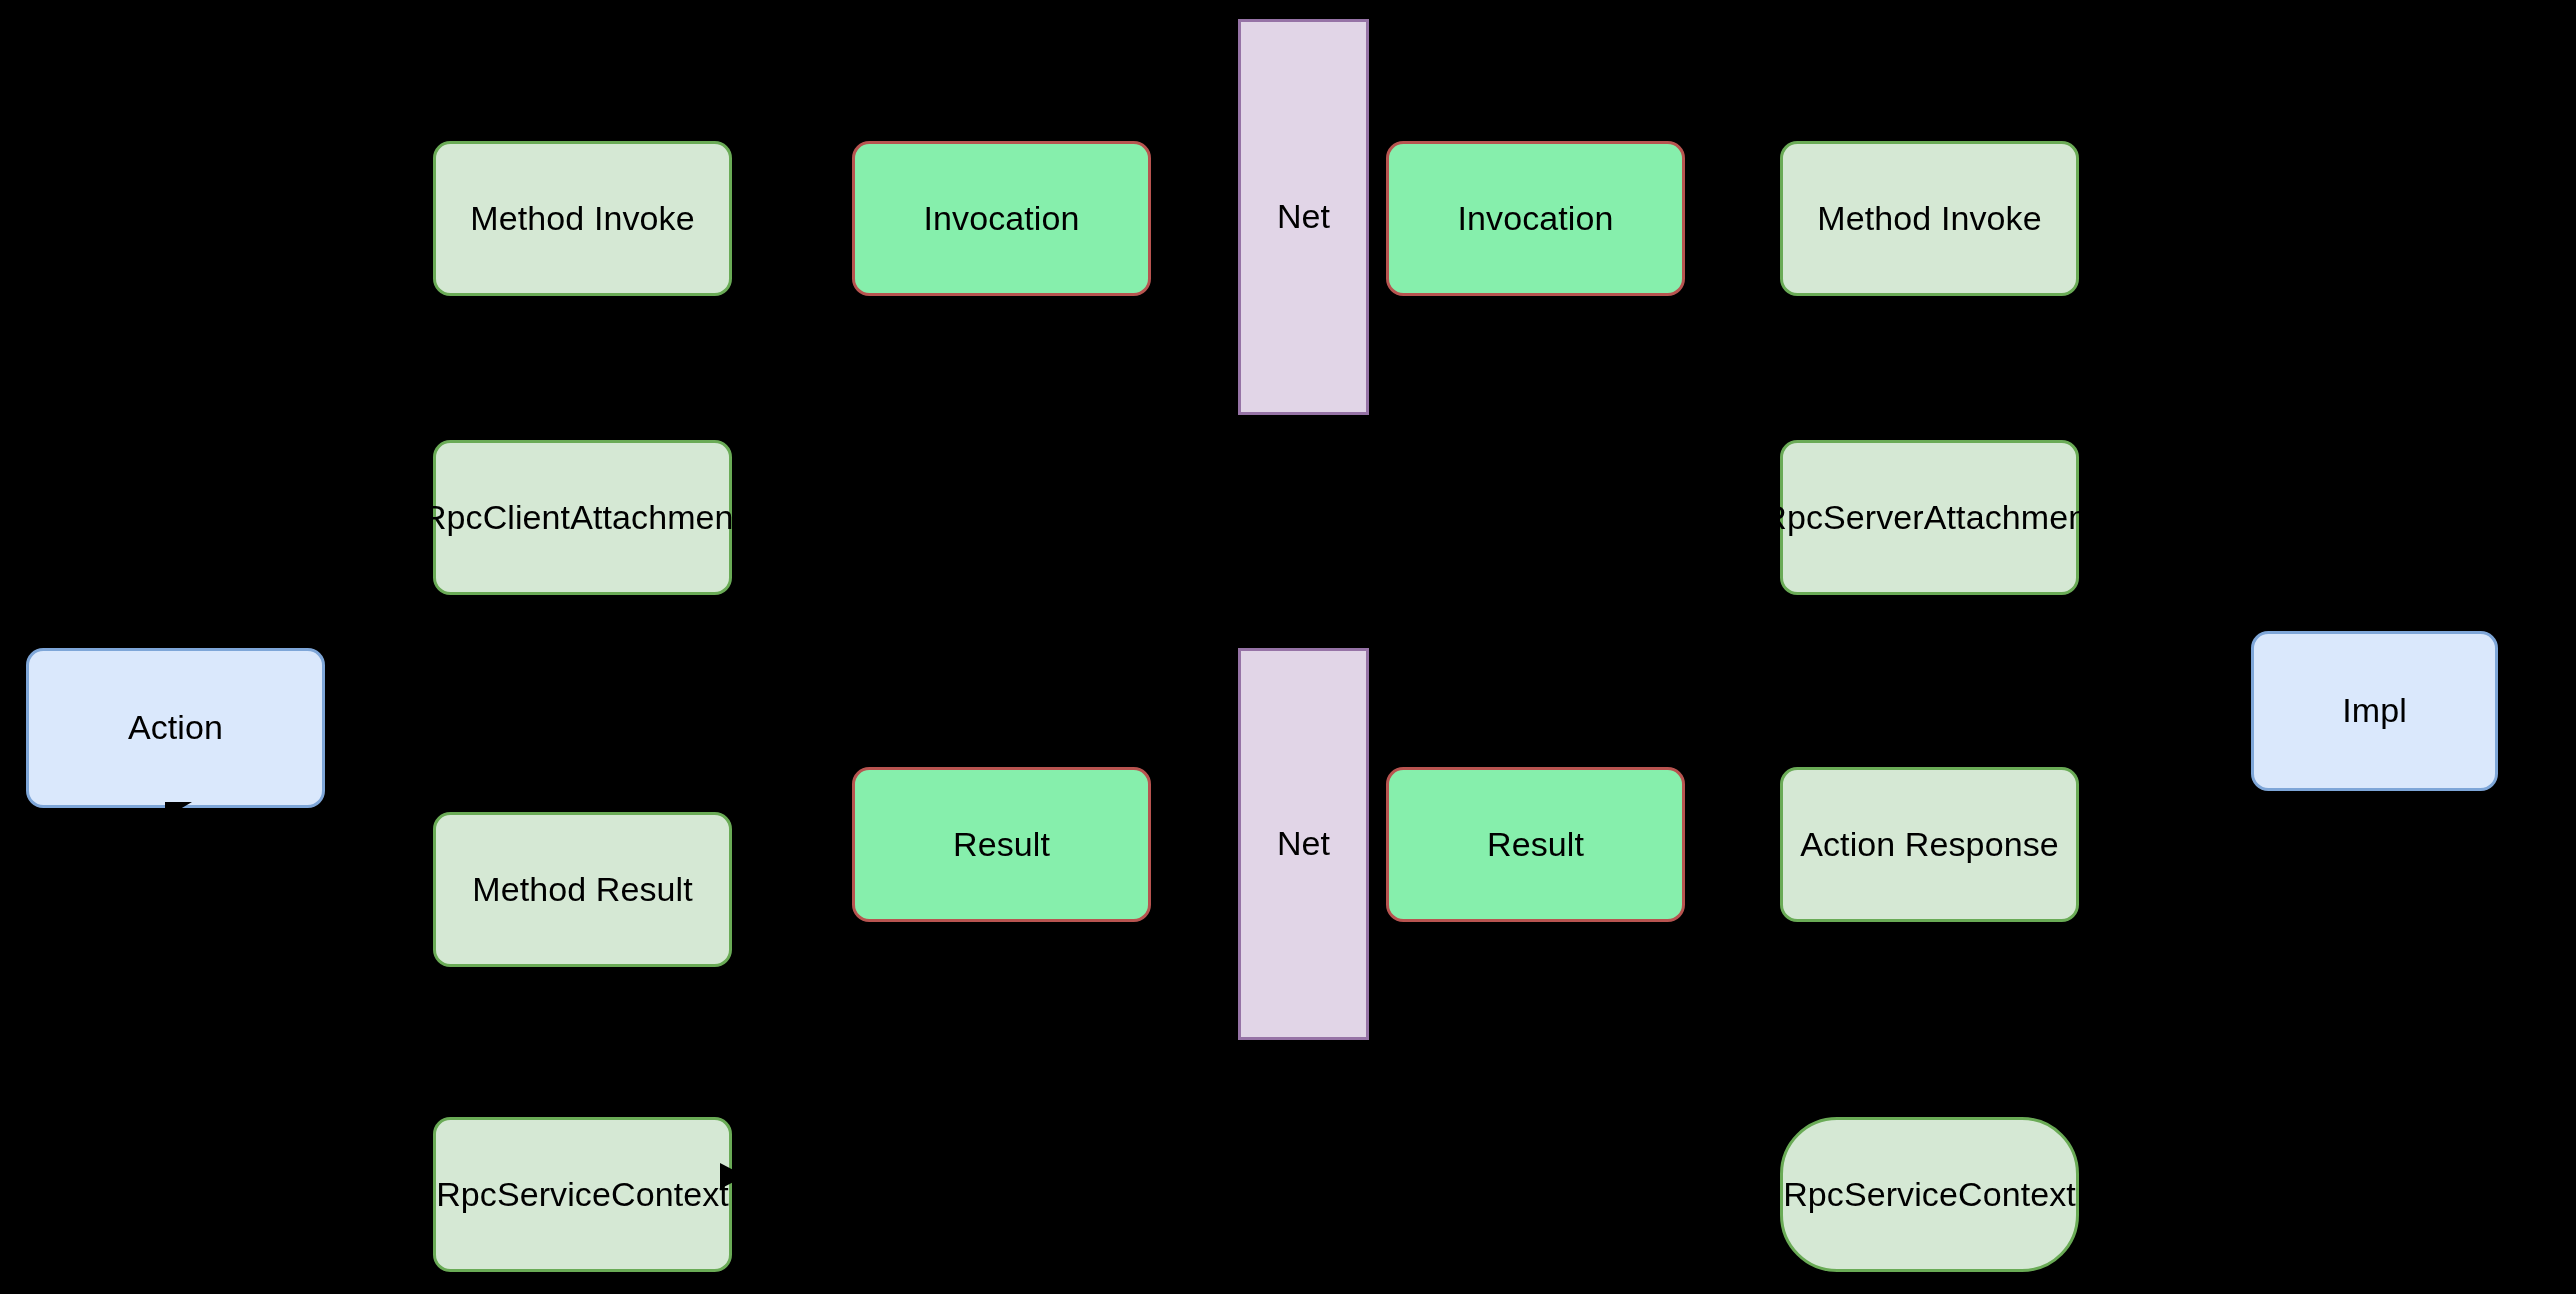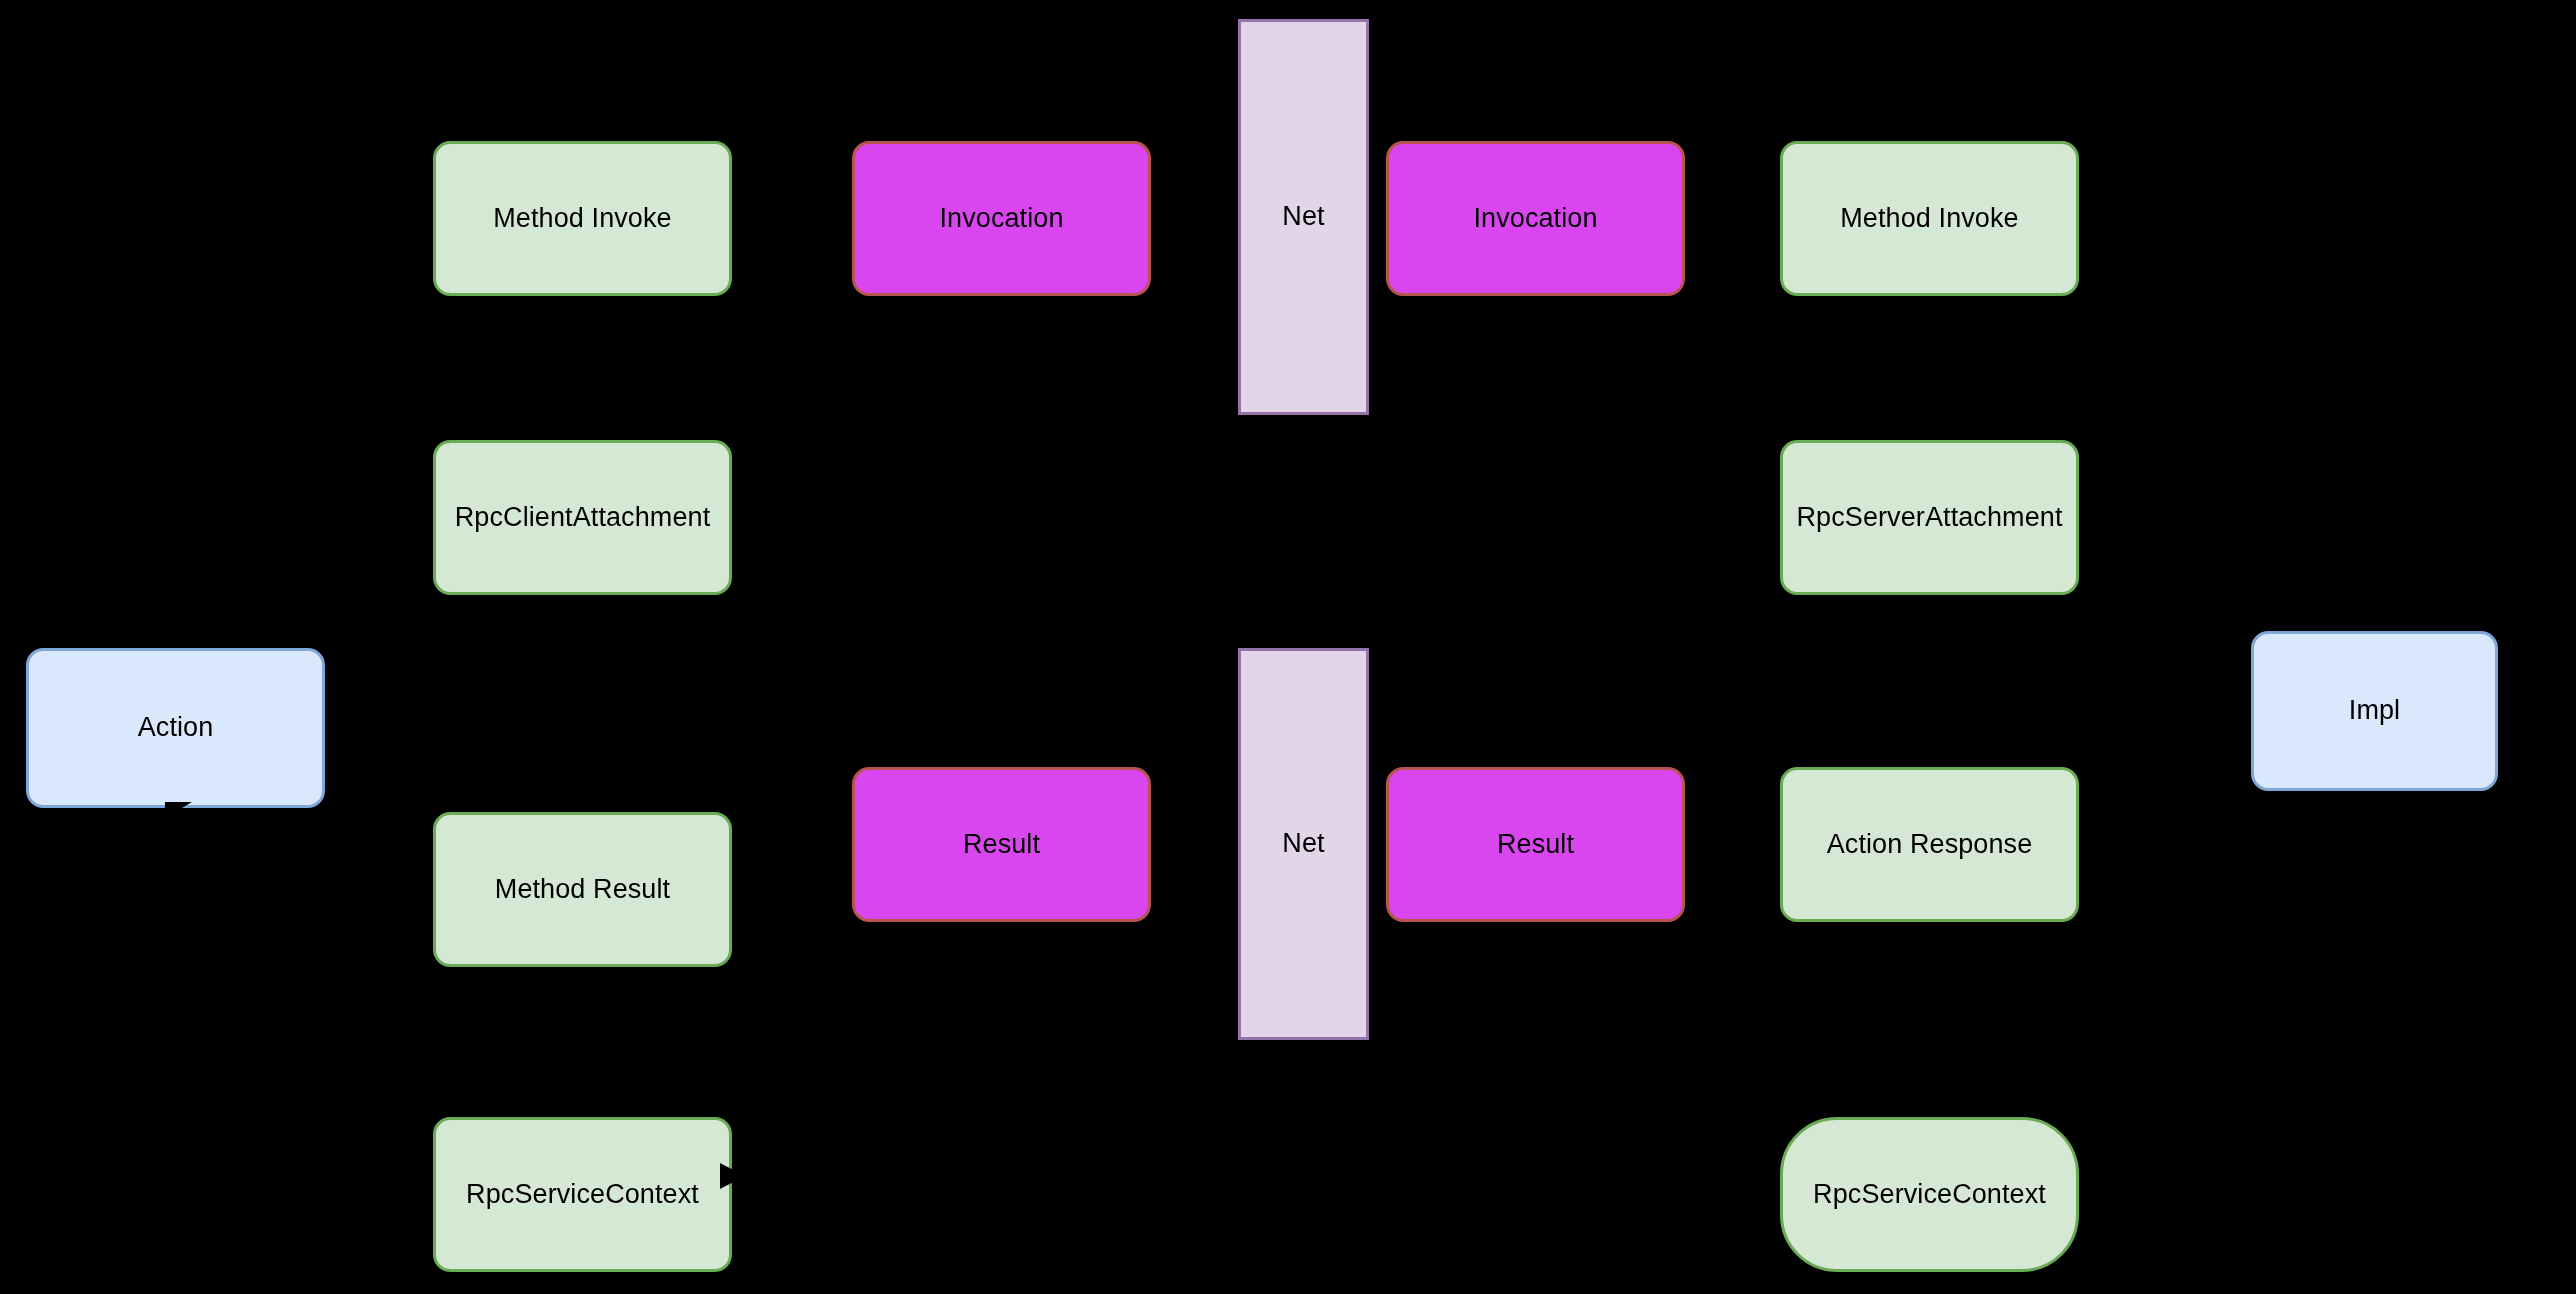--- a/index.html
+++ b/index.html
@@ -21,27 +21,27 @@
     align-items: center;
     justify-content: center;
     box-sizing: border-box;
     text-align: center;
     color: #000000;
     line-height: 1.1;
     white-space: nowrap;
   }
   .node .label {
     display: block;
-    font-size: 27px;
+    font-size: 34px;
     letter-spacing: 0.1px;
     color: #000000;
   }
   
   .green  { background: #d5e8d4; border: 3.1px solid #6aab56; }
-  .pink   { background: #d946ef; border: 3.1px solid #b85450; }
+  .pink   { background: #86efac; border: 3.1px solid #b85450; }
   .blue   { background: #dae8fc; border: 3.1px solid #7ea6d8; }
   .purple { background: #e1d5e7; border: 3.1px solid #9673a6; }
 
   .r-med   { border-radius: 17.3px; }
   .r-large { border-radius: 17.3px; }
   .r-pill  { border-radius: 57px; }
   .r-none  { border-radius: 0; margin-left: 36px; }
 
   
   .arrowhead {

